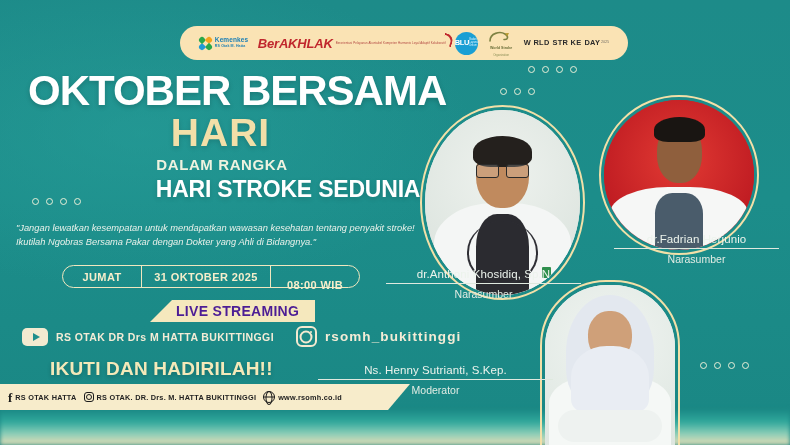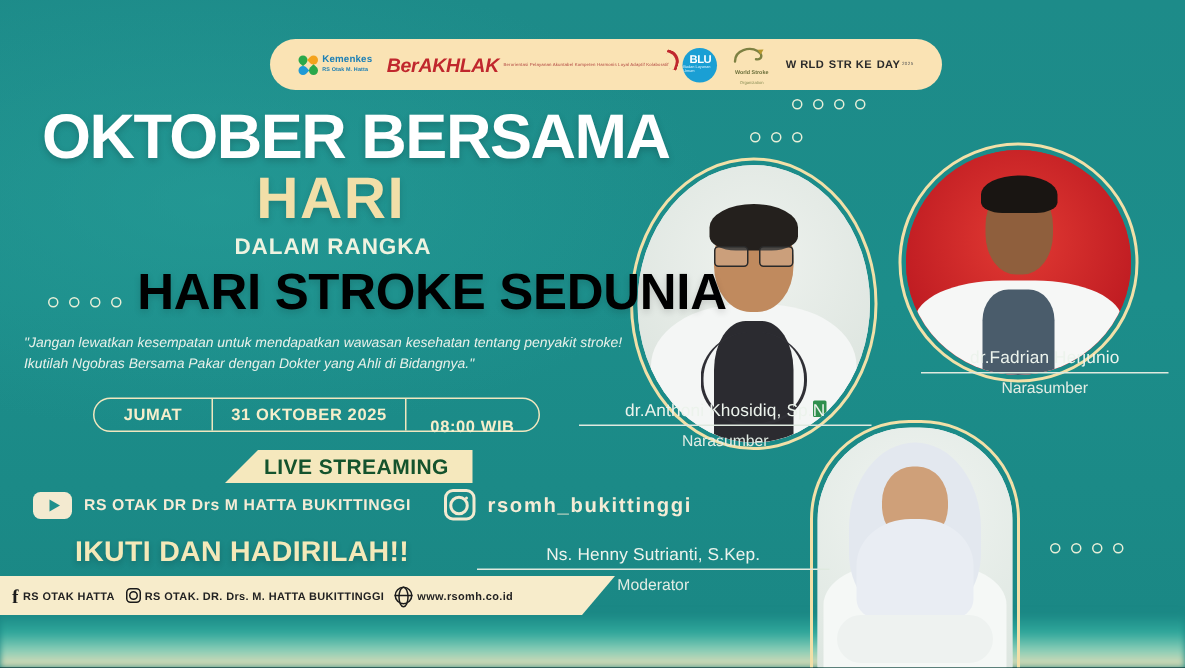--- a/index.html
+++ b/index.html
@@ -51,21 +51,21 @@
   .berakhlak .ba-sub { font-size:2.9px; color:#b0433f; letter-spacing:.1px; margin-top:1.5px;}
   .berakhlak .swoosh {
     position:absolute; right:-7px; top:-3px; width:10px; height:12px;
     border-right:2px solid #c0272d; border-top:2px solid #c0272d;
     border-radius:0 8px 0 0; transform:rotate(18deg);
   }
 
   .blu-badge {
     width:23px; height:23px; border-radius:50%;
     background:#1a9fd4; display:flex; align-items:center; justify-content:center;
-    flex-direction:column;
+    flex-direction:row;
   }
   .blu-badge .bl { font-size:7.5px; font-weight:bold; color:#fff; line-height:1; letter-spacing:-.3px;}
   .blu-badge .bu { font-size:2.6px; color:#d8f2ff; line-height:1; margin-top:.5px;}
 
   .wso { display:flex; flex-direction:column; align-items:center; line-height:1;}
   .wso svg { display:block; }
   .wso .wso-t1 { font-size:3.6px; font-weight:bold; color:#6b6f3a; margin-top:1px;}
   .wso .wso-t2 { font-size:2.8px; color:#8a8e55; margin-top:.5px;}
 
   .wsd { line-height:1.05; text-align:left; }
@@ -88,21 +88,21 @@
     letter-spacing:1px; line-height:1;
     text-align:center; margin-top:2px; padding-right:95px;
     text-shadow:0 2px 5px rgba(0,0,0,.15);
   }
   .h-dalam {
     font-size:15px; font-weight:bold; color:#eef3e0;
     letter-spacing:.6px; text-align:center;
     margin-top:4px; padding-right:92px;
   }
   .h-hari {
-    font-size:34px; font-weight:900; color:#000000;
+    font-size:23px; font-weight:900; color:#ffffff;
     letter-spacing:-.2px; text-align:center;
     margin-top:3px; padding-left:52px; padding-right:12px;
     text-shadow:0 2px 5px rgba(0,0,0,.15);
   }
 
   
   .dots { position:absolute; display:flex; gap:7px; z-index:5; }
   .dots span {
     width:7px; height:7px; border-radius:50%;
     border:1.6px solid #e8efd8; background:transparent;
@@ -137,21 +137,21 @@
 
   
   .live-wrap { position:absolute; left:150px; top:300px; z-index:5; height:22px; display:flex; }
   .live-arrow {
     width:22px; height:22px; background:#f5e8bd;
     clip-path:polygon(100% 0, 100% 100%, 0 100%);
   }
   .live-box {
     background:#f5e8bd; height:22px; padding:0 16px 0 4px;
     display:flex; align-items:center;
-    font-size:14px; font-weight:900; color:#14532d; letter-spacing:.3px;
+    font-size:14px; font-weight:900; color:#4c1d95; letter-spacing:.3px;
   }
 
   
   .socials { position:absolute; left:22px; top:326px; z-index:5; display:flex; align-items:center; gap:22px;}
   .soc { display:flex; align-items:center; gap:8px; }
   .ig-icon {
     width:21px; height:21px; border:2px solid #f3ead0; border-radius:6px;
     position:relative; flex:none;
   }
   .ig-icon::before {

